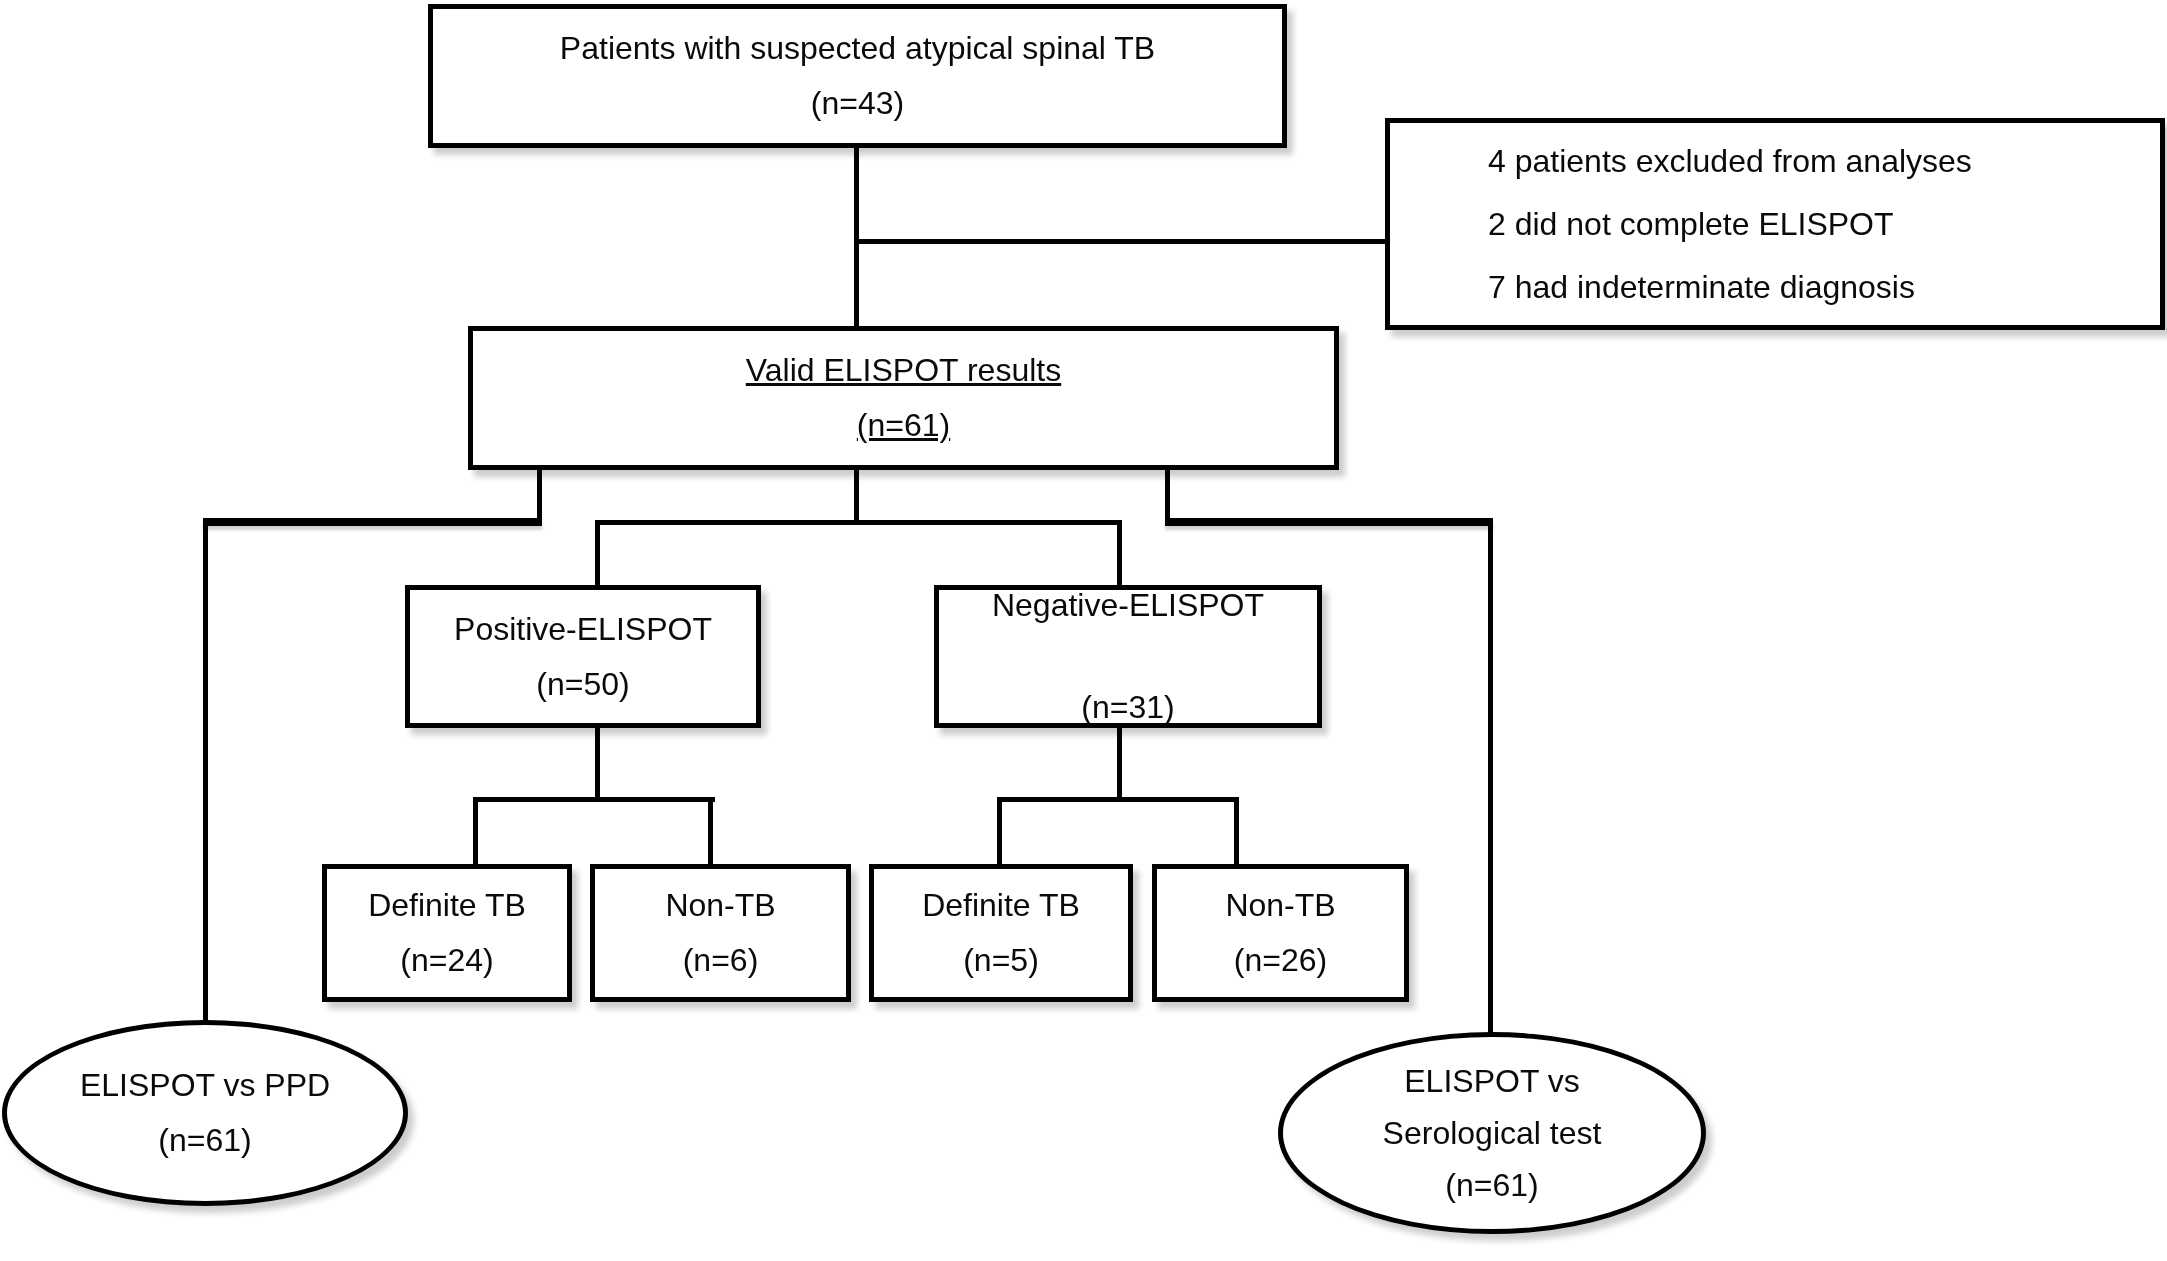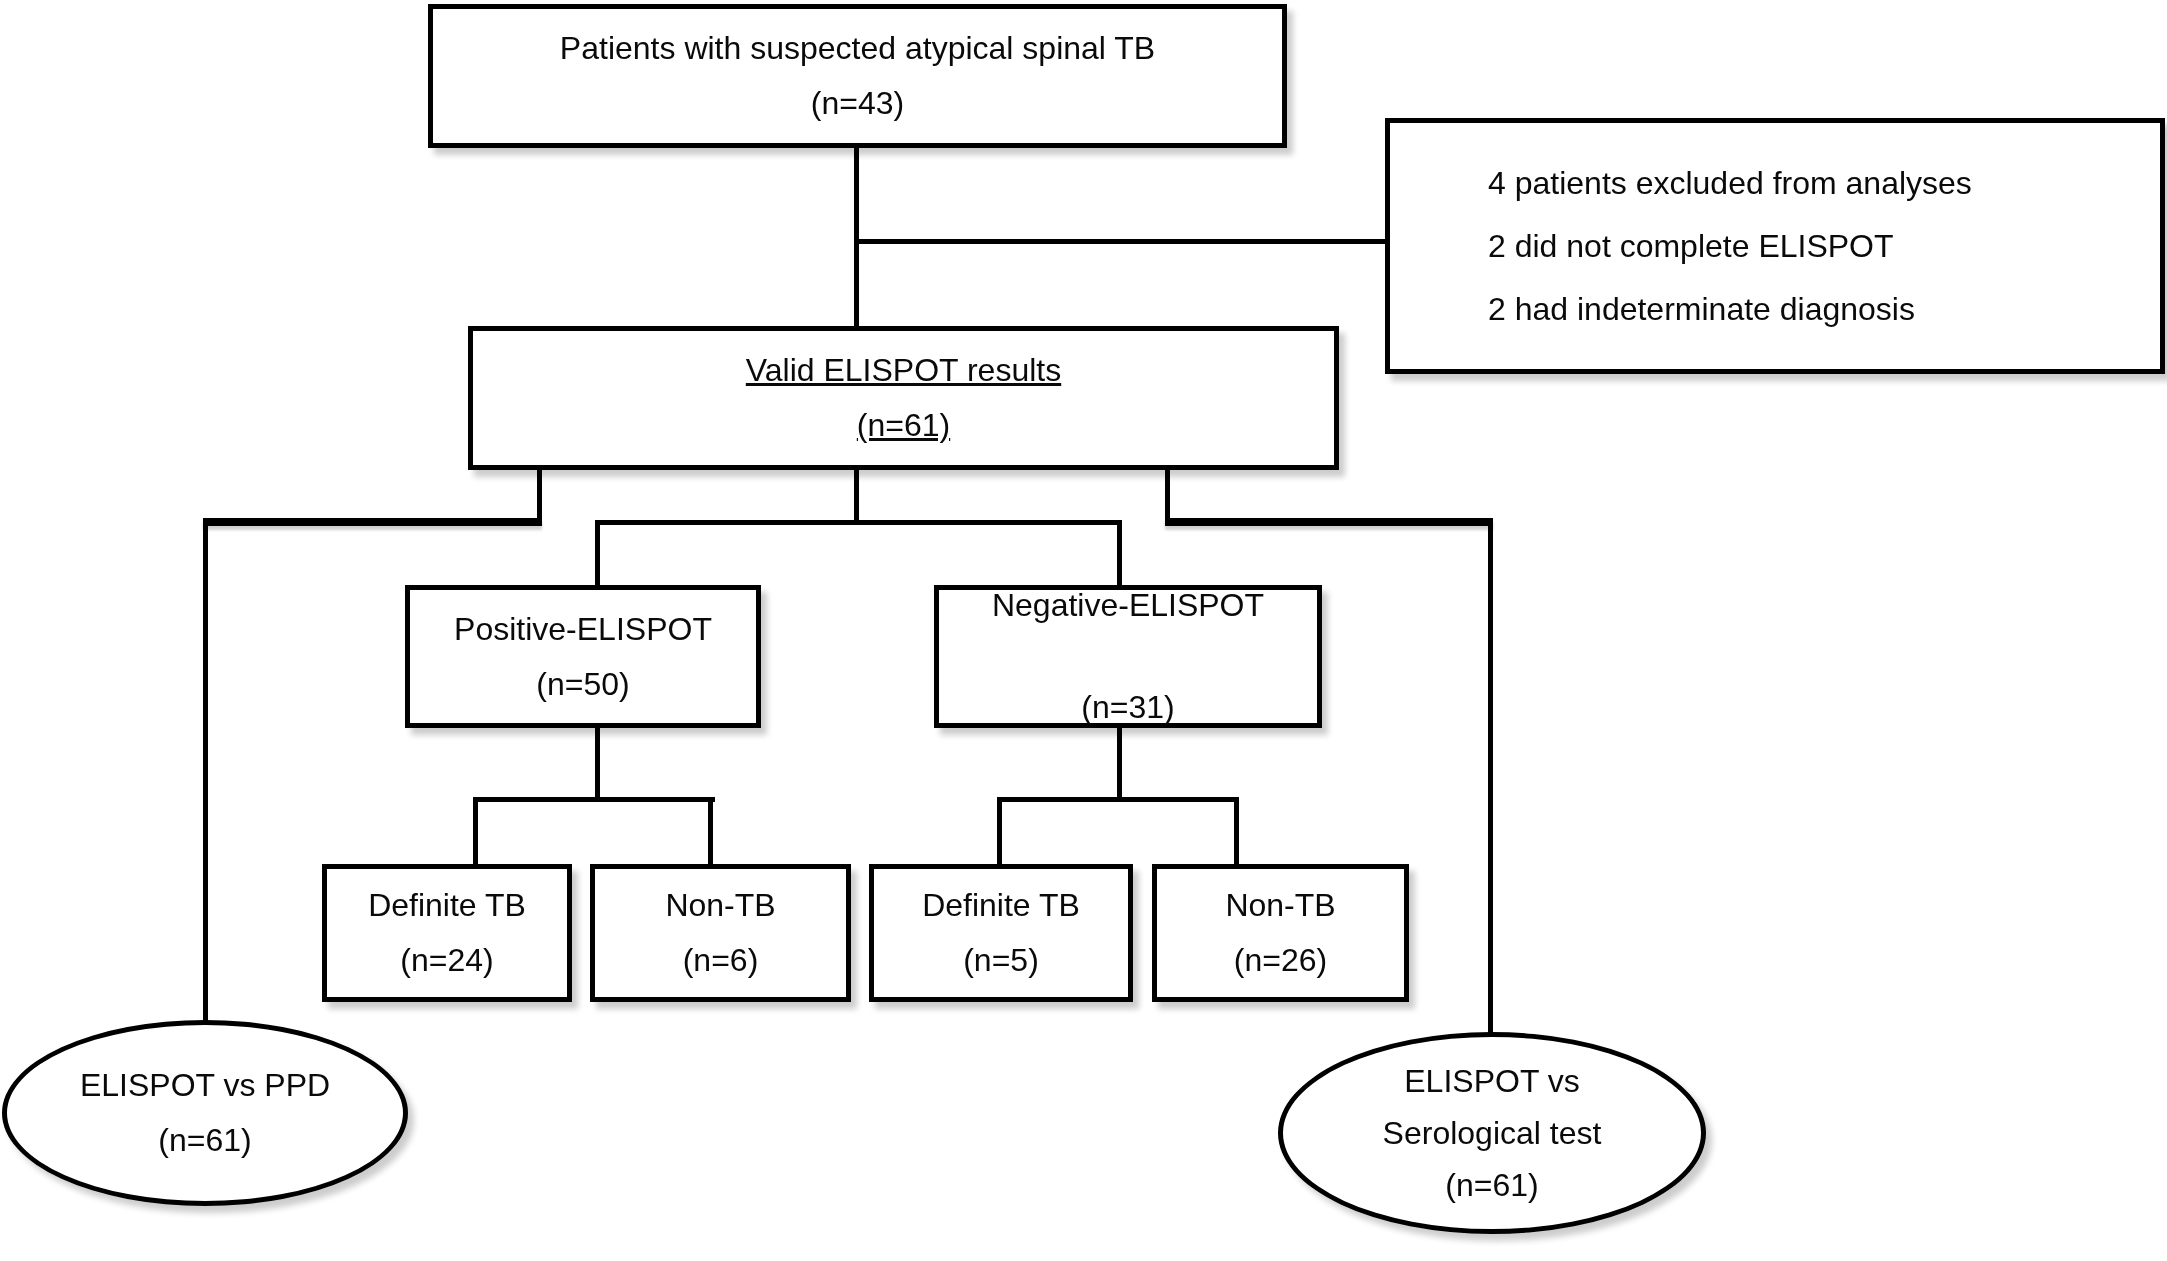--- a/index.html
+++ b/index.html
@@ -47,21 +47,21 @@
     background:var(--bg-color);
     display:flex;flex-direction:column;
     justify-content:center;align-items:center;
     text-align:center;
     font-size:32px;
     box-shadow:6px 7px 6px rgba(0,0,0,0.20);
   }
   .node .tl{line-height:55px;white-space:nowrap;}
   .ellipse{border-radius:50%;border-width:5px;}
   #n-suspected{left:428px; top:4px;    width:859px;height:144px;}
-  #n-excluded {left:1385px;top:118px;  width:780px;height:256px;
+  #n-excluded {left:1385px;top:118px;  width:780px;height:212px;
                align-items:flex-start;text-align:left;padding-left:98px;}
   #n-excluded .tl{line-height:63px;}
   #n-valid    {left:468px; top:326px;  width:871px;height:144px;text-decoration:underline;}
   #n-positive {left:405px; top:585px;  width:356px;height:143px;}
   #n-negative {left:934px; top:585px;  width:388px;height:143px;gap:47px;}
   #n-def24    {left:322px; top:864px;  width:250px;height:138px;}
   #n-non6     {left:590px; top:864px;  width:261px;height:138px;}
   #n-def5     {left:869px; top:864px;  width:264px;height:138px;}
   #n-non26    {left:1152px;top:864px;  width:257px;height:138px;}
   #n-ppd      {left:2px;   top:1020px; width:406px;height:186px;}
@@ -95,21 +95,21 @@
   <div class="ln" id="c-v-n26"></div>
 
   <div class="node" id="n-suspected">
     <div class="tl">Patients with suspected atypical spinal TB</div>
     <div class="tl">(n=43)</div>
   </div>
 
   <div class="node" id="n-excluded">
     <div class="tl">4 patients excluded from analyses</div>
     <div class="tl">2 did not complete ELISPOT</div>
-    <div class="tl">2 had indeterminate diagnosis</div>
+    <div class="tl">7 had indeterminate diagnosis</div>
   </div>
 
   <div class="node" id="n-valid">
     <div class="tl">Valid ELISPOT results</div>
     <div class="tl">(n=61)</div>
   </div>
 
   <div class="node" id="n-positive">
     <div class="tl">Positive-ELISPOT</div>
     <div class="tl">(n=50)</div>

